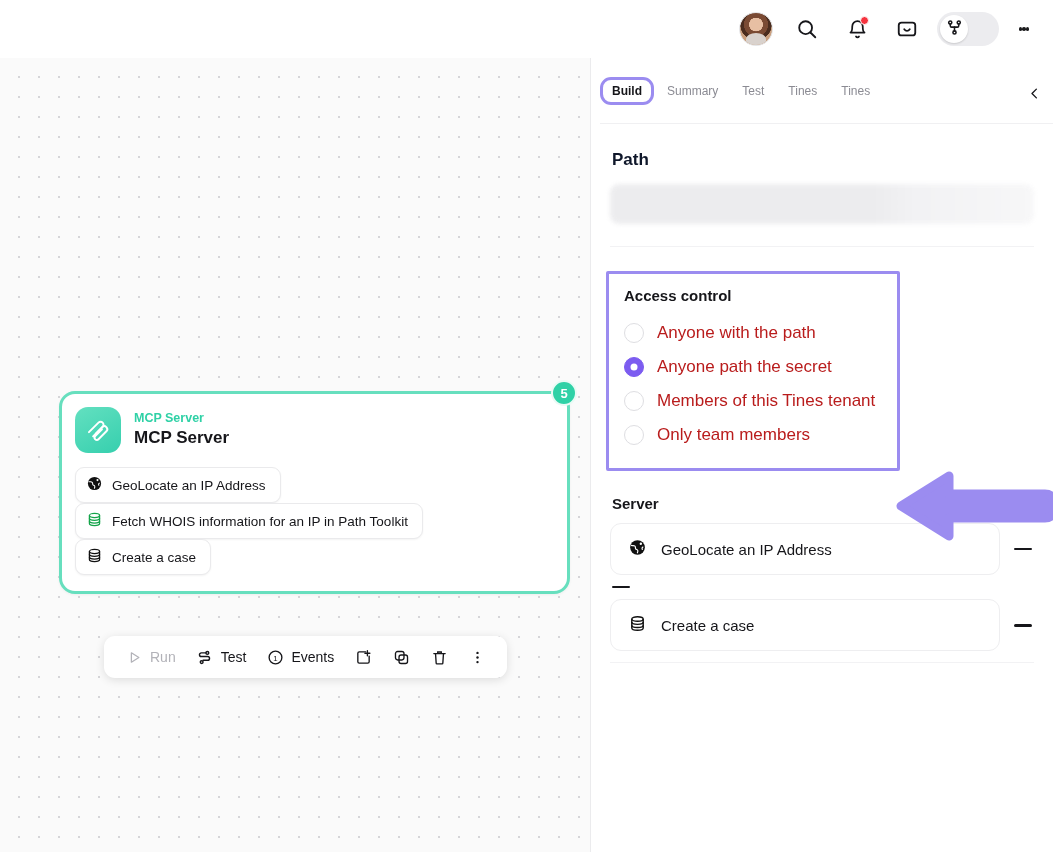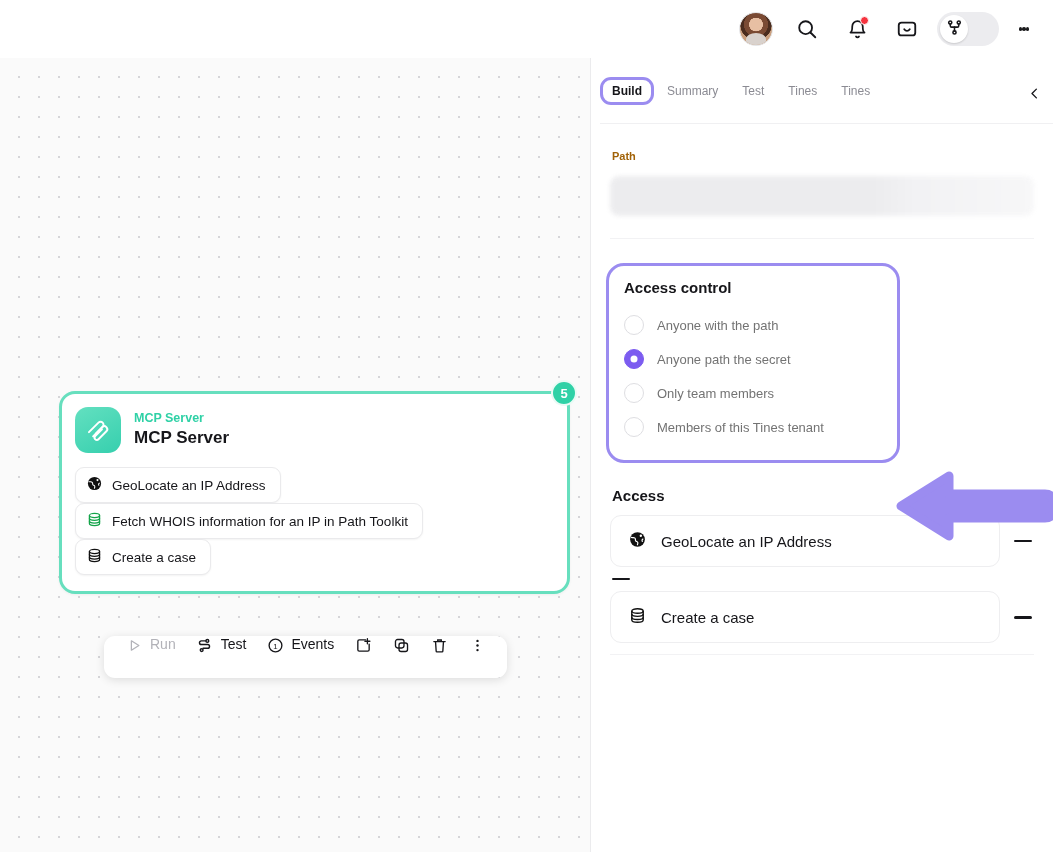--- a/index.html
+++ b/index.html
@@ -97,21 +97,21 @@
   .chip-row { display: flex; }
 
   
   .node-toolbar {
     position: absolute; left: 104px; top: 578px;
     height: 42px; background: #fff; border-radius: 11px;
     box-shadow: 0 2px 10px rgba(0,0,0,.12);
     display: flex; align-items: center; padding: 0 12px; gap: 2px;
   }
   .tb-item {
-    display: flex; gap: 7px;
+    display: flex; align-items: center; gap: 7px;
     padding: 0 9px; height: 42px; font-size: 14px; color: #16161a; cursor: pointer;
   }
   .tb-item.disabled { color: #b2b2b8; cursor: default; }
   .tb-ico { display:flex; align-items:center; justify-content:center; width:18px; height:18px;}
 
   
   .panel {
     position: absolute; top: 58px; left: 591px; width: 462px; height: 794px;
     background: #fff; overflow: hidden;
   }
@@ -122,46 +122,46 @@
   .tab { font-size: 12px; color: #8b8b93; padding: 7px 11px; cursor: pointer; border-radius: 8px; }
   .tab.active {
     color: #16161a; font-weight: 600;
     border: 3px solid #9b8cf0; border-radius: 11px; padding: 4px 9px;
   }
   .tab-collapse { position: absolute; right: 6px; top: 24px; width: 26px; height: 26px;
     display:flex; align-items:center; justify-content:center; cursor:pointer; }
   .tabs-rule { position:absolute; left:9px; right:0; bottom:0; height:1px; background:#f0f0f2; }
 
   .sec { padding: 0 19px; }
-  .sec-label { font-size: 11px; color: #a16207; font-weight: 600; margin: 26px 0 14px 2px; }
+  .sec-label { font-size: 17px; color: #0f172a; font-weight: 600; margin: 26px 0 14px 2px; }
   .redacted {
     height: 40px; border-radius: 9px;
     background: linear-gradient(90deg,#ececee 0%,#ececee 62%,#f2f2f4 72%,#f7f7f8 100%);
     filter: blur(2.2px); opacity: .95;
   }
   .hr { height:1px; background:#f2f2f4; margin: 22px 19px 0 19px; }
 
   
   .access {
     margin: 24px 0 0 15px; width: 294px;
-    border: 3px solid #9b8cf0; border-radius: 18px;
+    border: 3px solid #9b8cf0; border-radius: 2px;
     padding: 13px 15px 16px 15px; background: #fff; position: relative;
   }
   .access-title { font-size: 15px; font-weight: 600; color: #16161a; margin-bottom: 12px; }
   .radio-row { display: flex; align-items: center; gap: 13px; height: 34px; cursor: pointer; }
   .radio {
     width: 20px; height: 20px; border-radius: 50%; border: 1.6px solid #dedee2;
     background: #fff; flex: none; position: relative;
   }
   .radio.checked { background: #7c5cf0; border-color: #7c5cf0; }
   .radio.checked::after {
     content:""; position:absolute; left:50%; top:50%; transform:translate(-50%,-50%);
     width: 7px; height: 7px; border-radius:50%; background:#fff;
   }
-  .radio-label { font-size: 13px; color: #737373; }
+  .radio-label { font-size: 17px; color: #b91c1c; }
 
   
   .arrow-ann { position: absolute; left: 893px; top: 462px; }
 
   
   .tools-label { font-size: 15px; color: #16161a; font-weight: 600; margin: 24px 0 11px 21px; }
   .tool-row-wrap { display: flex; align-items: center; padding: 0 19px; margin-bottom: 11px; gap: 12px; }
   .tool-row {
     flex: 1; height: 52px; background: #fff; border: 1px solid #eeeef0; border-radius: 11px;
     display: flex; align-items: center; gap: 14px; padding: 0 17px;
@@ -394,29 +394,29 @@
       <div class="radio-row">
         <span class="radio"></span>
         <span class="radio-label">Anyone with the path</span>
       </div>
       <div class="radio-row">
         <span class="radio checked"></span>
         <span class="radio-label">Anyone path the secret</span>
       </div>
       <div class="radio-row">
         <span class="radio"></span>
-        <span class="radio-label">Only team members</span>
+        <span class="radio-label">Members of this Tines tenant</span>
       </div>
       <div class="radio-row">
         <span class="radio"></span>
-        <span class="radio-label">Members of this Tines tenant</span>
-      </div>
-    </div>
-
-    <div class="tools-label">Access</div>
+        <span class="radio-label">Only team members</span>
+      </div>
+    </div>
+
+    <div class="tools-label">Server</div>
 
     <div class="tool-row-wrap">
       <div class="tool-row">
         <span>
           <svg width="19" height="19" viewBox="0 0 24 24">
             <circle cx="12" cy="12" r="9.3" fill="#111"></circle>
             <path d="M4.2 9.4c2 .6 3.4-.2 4.6.9 1.1 1 .1 2.3.9 3.4.7 1 2.2.6 2.6 1.9.3 1 .1 2-.4 3.1" fill="none" stroke="#fff" stroke-width="1.5" stroke-linecap="round"></path>
             <circle cx="16.2" cy="7.2" r="1.5" fill="#fff"></circle>
             <path d="M18.8 11.5c-1.1.5-1.3 1.8-.7 2.9" fill="none" stroke="#fff" stroke-width="1.5" stroke-linecap="round"></path>
           </svg>

